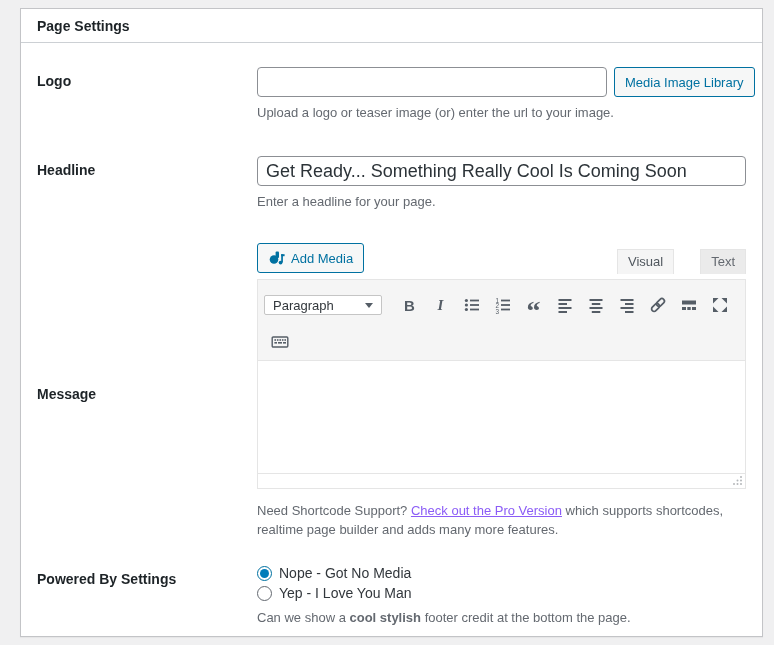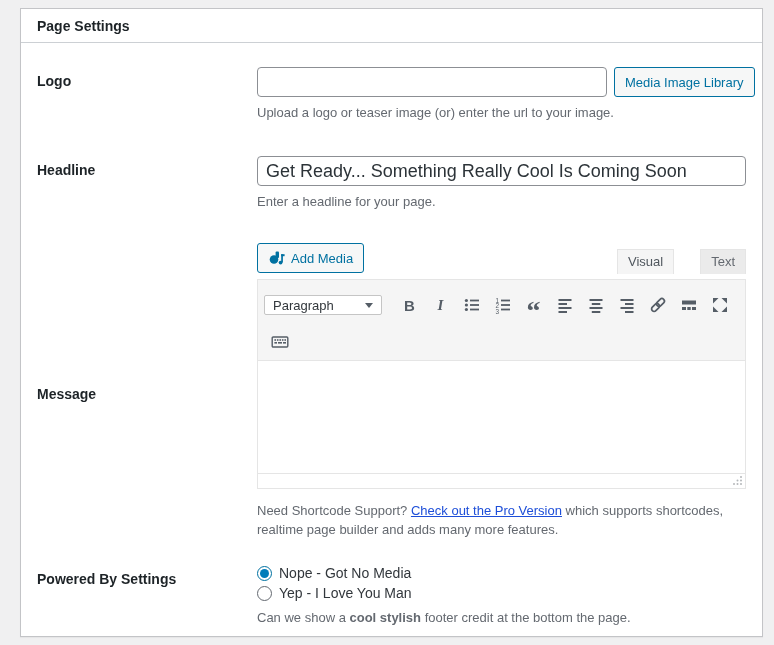--- a/index.html
+++ b/index.html
@@ -21,21 +21,21 @@
     font-size:18px;color:#2c3338;box-sizing:border-box;background:#fff;font-family:"Liberation Sans",sans-serif;}
   .logo-input{width:350px;}
   .headline-input{width:100%;}
 
   .btn-secondary{display:inline-flex;align-items:center;gap:5px;height:30px;padding:0 10px;
     background:#f6f7f7;border:1px solid #0071a1;border-radius:3px;color:#0071a1;
     font-size:13px;cursor:pointer;box-sizing:border-box;font-family:"Liberation Sans",sans-serif;white-space:nowrap;}
   .ml6{margin-left:7px;}
 
   .help{margin:7px 0 0;font-size:13px;color:#646970;line-height:1.4;}
-  .help a{color:#1d4ed8;text-decoration:underline;cursor:pointer;}
+  .help a{color:#8b5cf6;text-decoration:underline;cursor:pointer;}
   .row-gap1{margin-top:34px;}
   .row-gap2{margin-top:32px;align-items:center;}
   .row-gap3{margin-top:26px;}
 
   
   .media-bar{display:flex;justify-content:space-between;align-items:flex-end;}
   .editor-tabs{display:flex;position:relative;top:1px;gap:21px;}
   .tab{padding:4px 10px 5px;font-size:13px;color:#646970;background:#ebebeb;
     border:1px solid #e5e5e5;border-bottom:none;margin-left:5px;cursor:pointer;}
   .tab.active{background:#f5f5f5;color:#50575e;}

